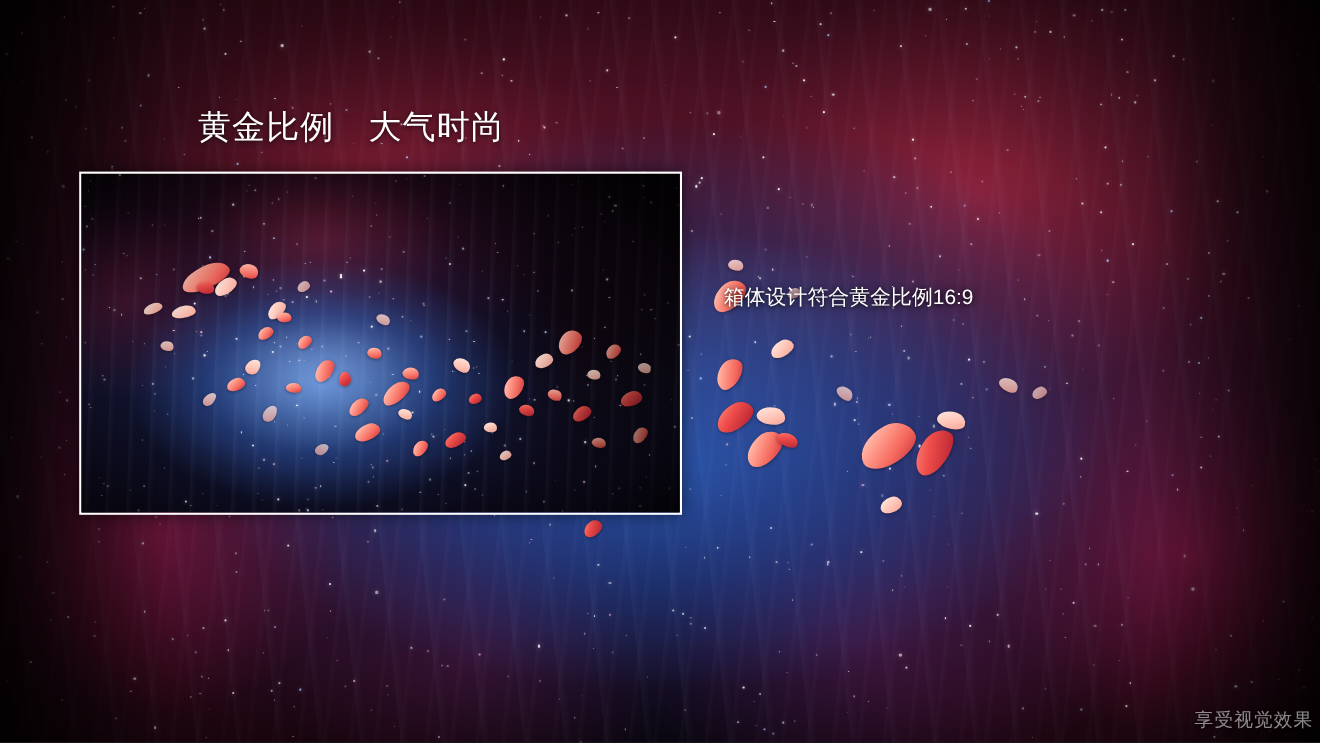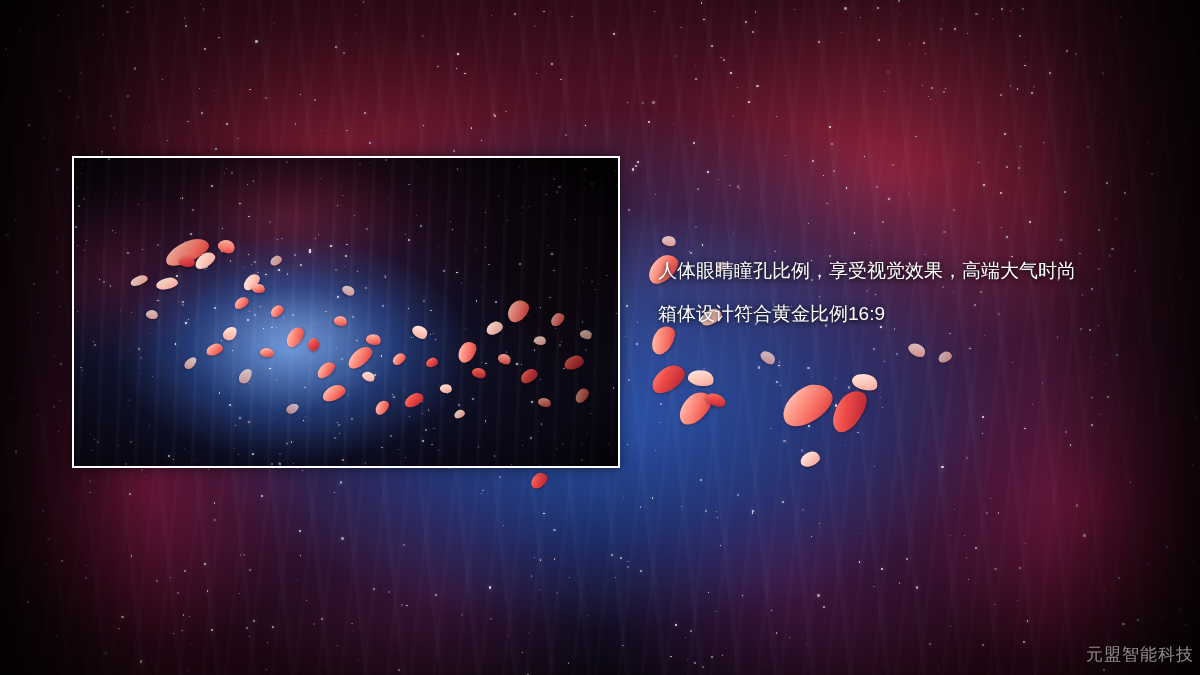--- a/index.html
+++ b/index.html
@@ -770,20 +770,21 @@
       <span class="petal deep" style="left:826px;top:398px;width:46px;height:26px;transform:rotate(-52deg);opacity:1"></span>
       <span class="petal pale" style="left:852px;top:374px;width:26px;height:16px;transform:rotate(18deg);opacity:1"></span>
       <span class="petal pale" style="left:800px;top:452px;width:20px;height:14px;transform:rotate(-16deg);opacity:1"></span>
       <span class="petal pale" style="left:908px;top:344px;width:18px;height:12px;transform:rotate(34deg);opacity:0.8"></span>
       <span class="petal pale" style="left:938px;top:352px;width:14px;height:10px;transform:rotate(-20deg);opacity:0.7"></span>
       <span class="petal pale" style="left:760px;top:352px;width:16px;height:11px;transform:rotate(44deg);opacity:0.75"></span>
       <span class="petal pale" style="left:716px;top:262px;width:12px;height:9px;transform:rotate(-12deg);opacity:0.7"></span>
       <span class="petal deep" style="left:530px;top:474px;width:18px;height:13px;transform:rotate(-34deg);opacity:1"></span>
     </div>
 
+  <div class="title">黄金比例　大气时尚</div>
 
   <div class="frame">
     <div class="frame-inner">
       <div class="frame-bg"></div>
       <div class="frame-fil"></div>
       <div class="stars" id="frame-stars">
           <i style="left:355.7px;top:175.9px;width:0.77px;height:0.77px;background:rgba(255,255,255,0.71);box-shadow:0 0 1.5px rgba(255,255,255,0.43)"></i>
           <i style="left:262.9px;top:137.7px;width:2.16px;height:2.16px;background:rgba(255,255,255,0.87);box-shadow:0 0 4.3px rgba(255,255,255,0.52)"></i>
           <i style="left:395.6px;top:82.8px;width:0.95px;height:0.95px;background:rgba(255,190,210,0.39);box-shadow:0 0 1.9px rgba(255,190,210,0.23)"></i>
           <i style="left:260.4px;top:278.9px;width:2.08px;height:2.08px;background:rgba(255,255,255,0.37);box-shadow:0 0 4.2px rgba(255,255,255,0.22)"></i>
@@ -1124,19 +1125,18 @@
           <span class="petal" style="left:464px;top:240px;width:13px;height:9px;transform:rotate(20deg);opacity:1"></span>
           <span class="petal pale" style="left:380px;top:252px;width:11px;height:8px;transform:rotate(-18deg);opacity:1"></span>
           <span class="petal pale" style="left:268px;top:128px;width:13px;height:9px;transform:rotate(34deg);opacity:0.8"></span>
           <span class="petal pale" style="left:196px;top:98px;width:12px;height:9px;transform:rotate(-22deg);opacity:0.75"></span>
         </div>
       <div class="frame-vig"></div>
     </div>
   </div>
 
   <div class="body-copy">
-    <p>人体眼睛瞳孔比例，享受视觉效果，高端大气时尚</p>
     <p>箱体设计符合黄金比例16:9</p>
   </div>
 
-  <div class="watermark">元盟智能科技</div>
+  <div class="watermark">享受视觉效果</div>
 
 </div>
 
 </body></html>

